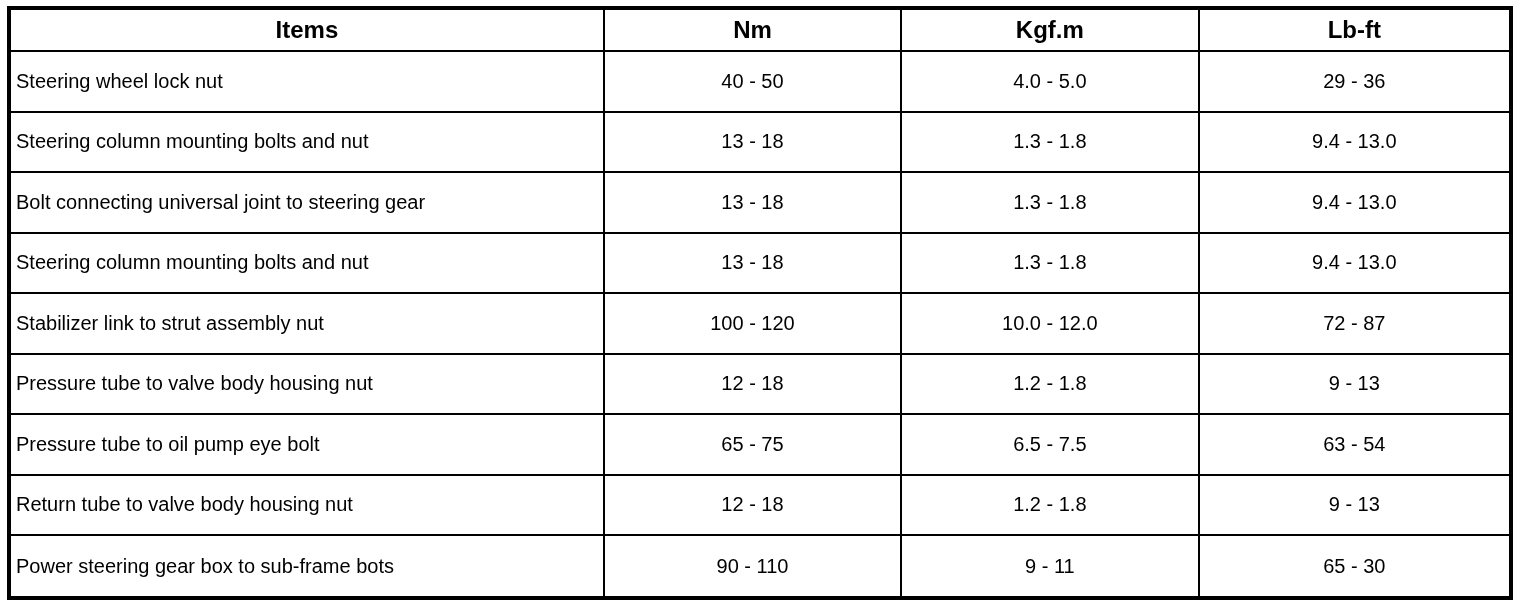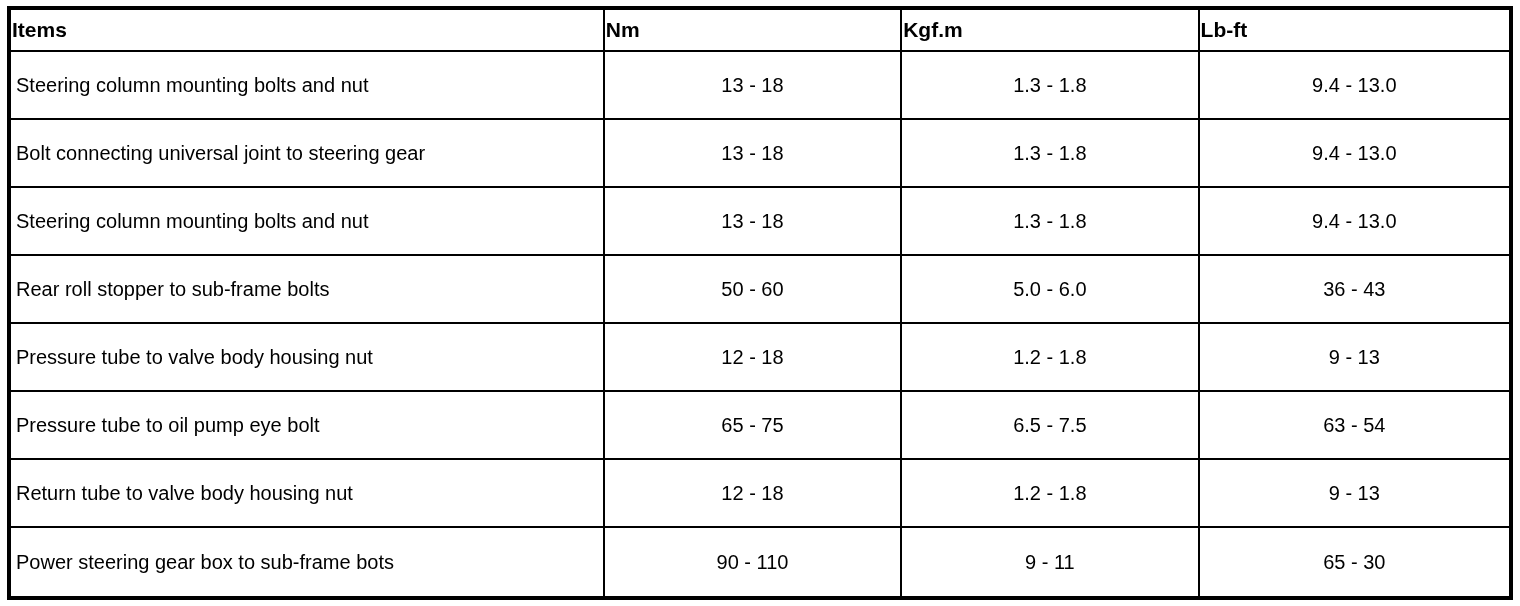--- a/index.html
+++ b/index.html
@@ -24,23 +24,23 @@
     background: #ffffff;
   }
   table.spec-table th,
   table.spec-table td {
     border: 2px solid #000000;
     color: #000000;
     overflow: hidden;
     white-space: nowrap;
   }
   table.spec-table th {
-    font-size: 21px;
+    font-size: 24px;
     font-weight: bold;
-    text-align: left;
+    text-align: center;
     vertical-align: middle;
     height: 38px;
   }
   table.spec-table td {
     font-size: 20px;
     font-weight: normal;
     vertical-align: middle;
   }
   td.cell-item {
     text-align: left;
@@ -64,43 +64,49 @@
     <thead>
       <tr>
         <th>Items</th>
         <th>Nm</th>
         <th>Kgf.m</th>
         <th>Lb-ft</th>
       </tr>
     </thead>
     <tbody id="spec-table-body">
 
+    <tr>
+          <td class="cell-item">Steering wheel lock nut</td>
+          <td class="cell-num">40 - 50</td>
+          <td class="cell-num">4.0 - 5.0</td>
+          <td class="cell-num">29 - 36</td>
+        </tr>
         <tr>
           <td class="cell-item">Steering column mounting bolts and nut</td>
           <td class="cell-num">13 - 18</td>
           <td class="cell-num">1.3 - 1.8</td>
           <td class="cell-num">9.4 - 13.0</td>
         </tr>
         <tr>
           <td class="cell-item">Bolt connecting universal joint to steering gear</td>
           <td class="cell-num">13 - 18</td>
           <td class="cell-num">1.3 - 1.8</td>
           <td class="cell-num">9.4 - 13.0</td>
         </tr>
         <tr>
           <td class="cell-item">Steering column mounting bolts and nut</td>
           <td class="cell-num">13 - 18</td>
           <td class="cell-num">1.3 - 1.8</td>
           <td class="cell-num">9.4 - 13.0</td>
         </tr>
         <tr>
-          <td class="cell-item">Rear roll stopper to sub-frame bolts</td>
-          <td class="cell-num">50 - 60</td>
-          <td class="cell-num">5.0 - 6.0</td>
-          <td class="cell-num">36 - 43</td>
+          <td class="cell-item">Stabilizer link to strut assembly nut</td>
+          <td class="cell-num">100 - 120</td>
+          <td class="cell-num">10.0 - 12.0</td>
+          <td class="cell-num">72 - 87</td>
         </tr>
         <tr>
           <td class="cell-item">Pressure tube to valve body housing nut</td>
           <td class="cell-num">12 - 18</td>
           <td class="cell-num">1.2 - 1.8</td>
           <td class="cell-num">9 - 13</td>
         </tr>
         <tr>
           <td class="cell-item">Pressure tube to oil pump eye bolt</td>
           <td class="cell-num">65 - 75</td>

